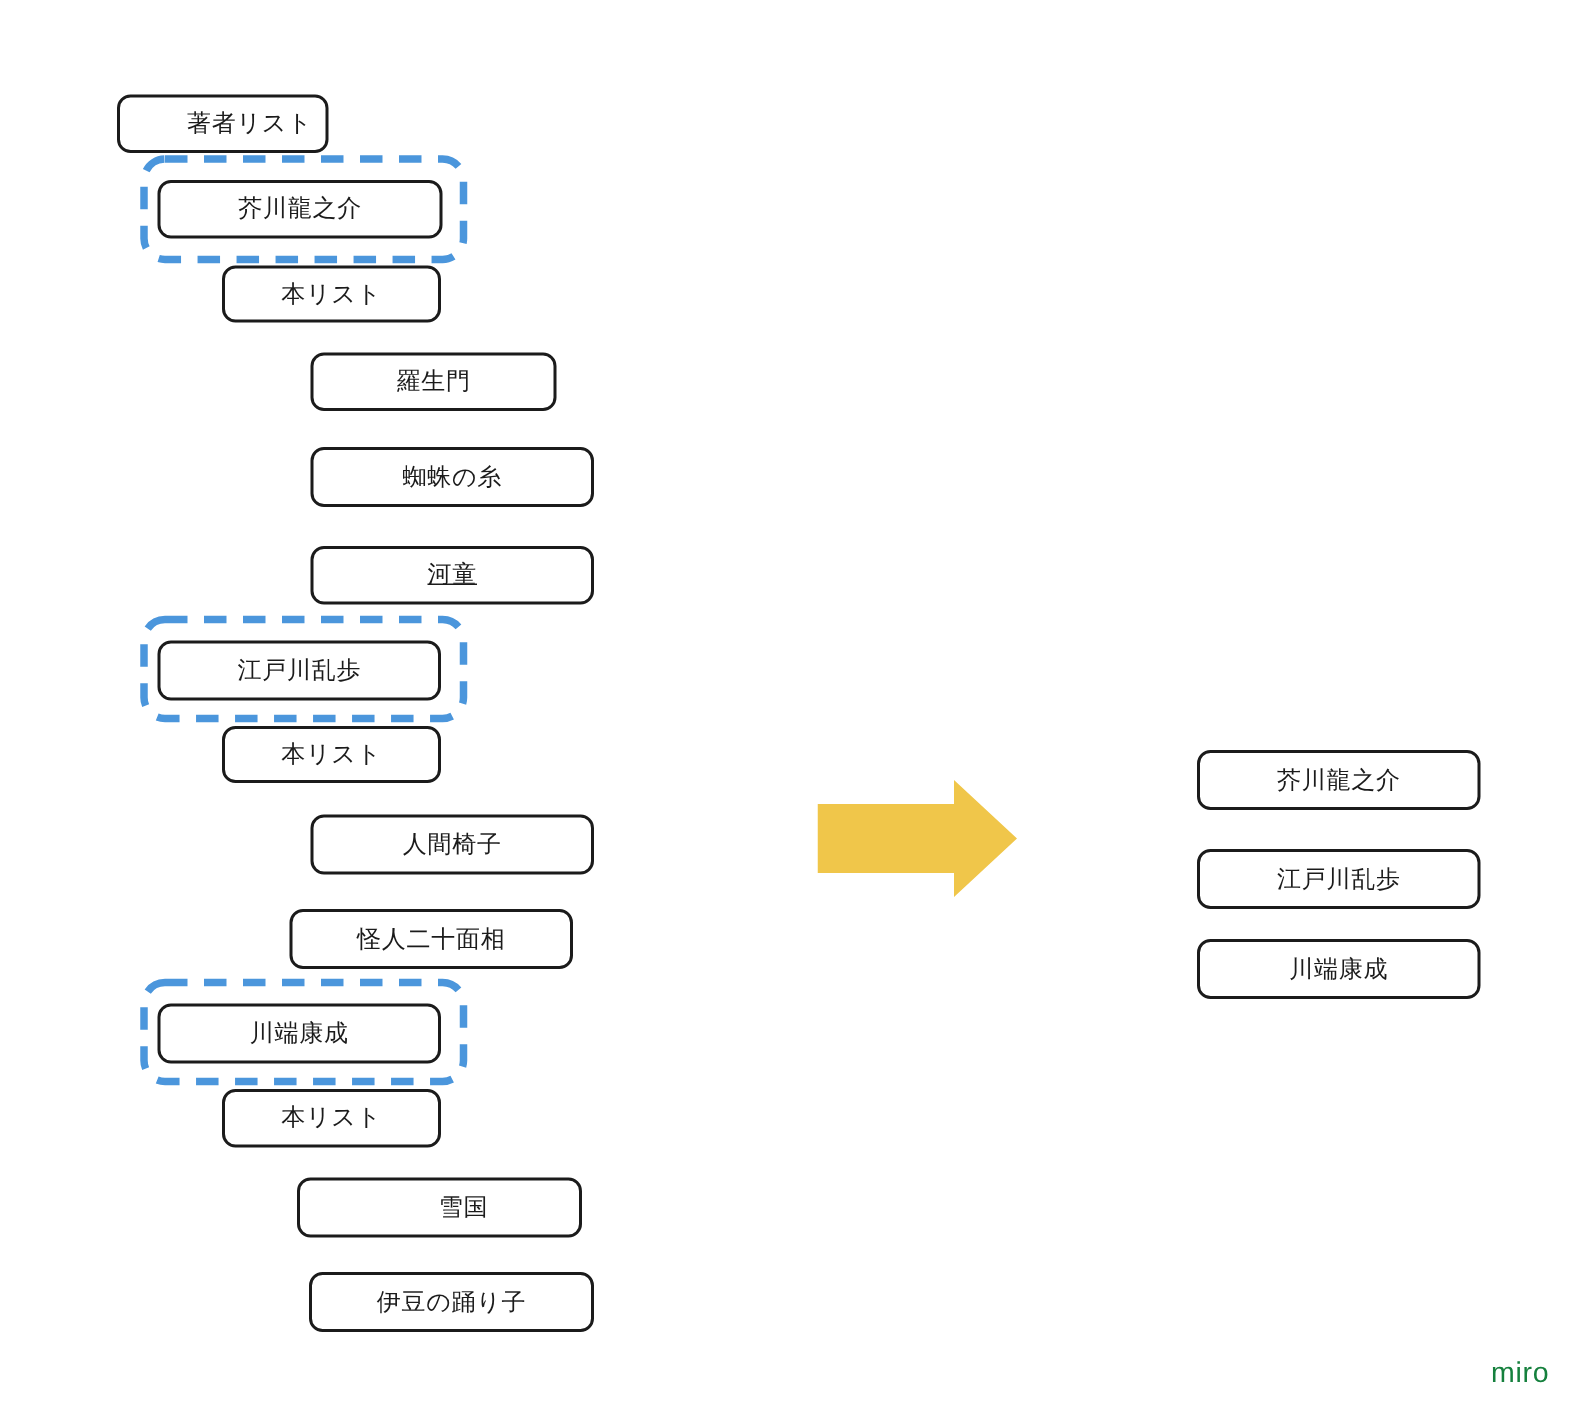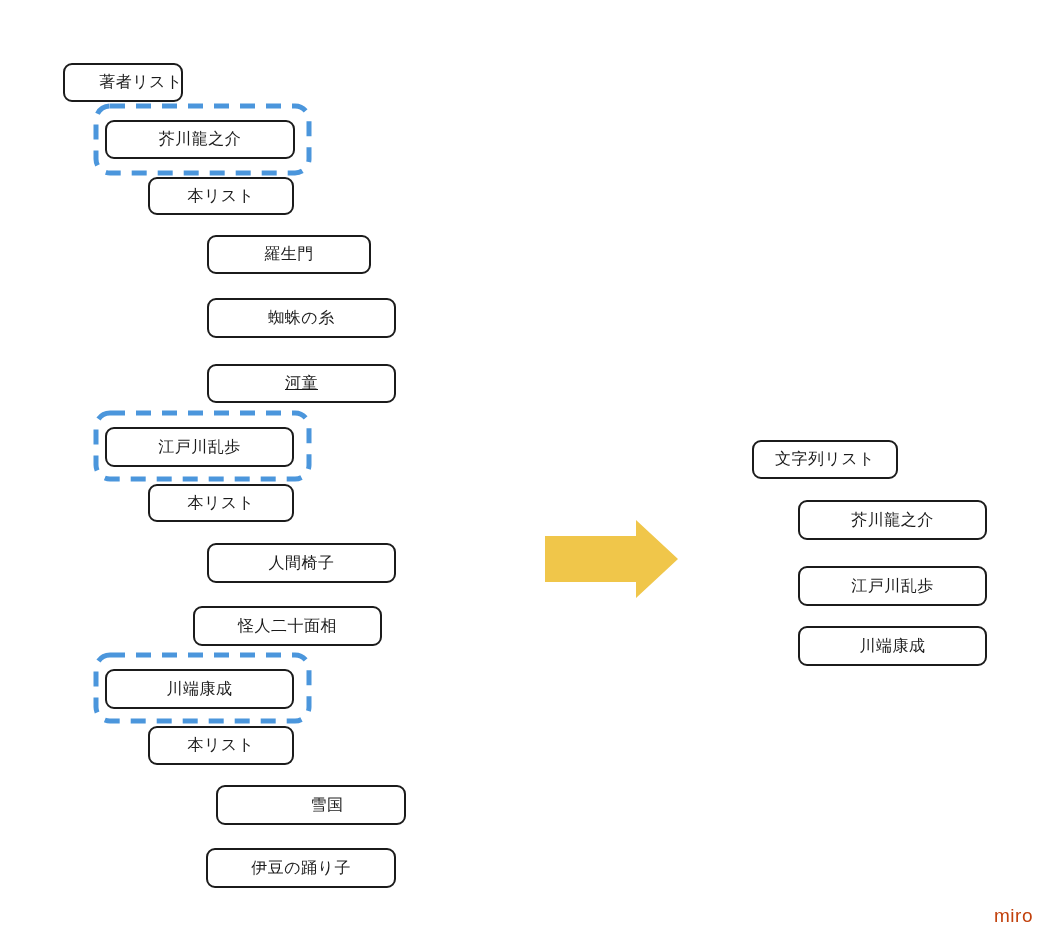--- a/index.html
+++ b/index.html
@@ -31,30 +31,30 @@
   }
   .arrow-shape {
     position: absolute;
   }
   .watermark {
     position: absolute;
     left: 994px;
     top: 905px;
     font-size: 19px;
     letter-spacing: 0.5px;
-    color: #c2410c;
+    color: #15803d;
     font-weight: 500;
   }
 </style>
 </head>
 <body>
 
 <div class="canvas">
 
-  <div class="node" style="left:63px; top:63px; width:120px; height:39px;padding-left:36px;">著者リスト</div>
+  <div class="node" style="left:78px; top:63px; width:141px; height:39px;padding-left:36px;">著者リスト</div>
 
   <svg class="highlight" style="left:93px; top:103px;" width="219" height="73">
     <rect x="3" y="3" width="213" height="67" rx="14" ry="14" fill="none" stroke-width="5" stroke-dasharray="15 11" stroke="#4b96dc"></rect>
   </svg>
   <div class="node" style="left:105px; top:120px; width:190px; height:39px;">芥川龍之介</div>
   <div class="node" style="left:148px; top:177px; width:146px; height:38px;">本リスト</div>
   <div class="node" style="left:207px; top:235px; width:164px; height:39px;font-family:Liberation Serif, serif;">羅生門</div>
   <div class="node" style="left:207px; top:298px; width:189px; height:40px;text-align:center;">蜘蛛の糸</div>
   <div class="node" style="left:207px; top:364px; width:189px; height:39px;text-decoration:underline;">河童</div>
 
@@ -64,27 +64,26 @@
   <div class="node" style="left:105px; top:427px; width:189px; height:40px;">江戸川乱歩</div>
   <div class="node" style="left:148px; top:484px; width:146px; height:38px;">本リスト</div>
   <div class="node" style="left:207px; top:543px; width:189px; height:40px;text-align:right;">人間椅子</div>
   <div class="node" style="left:193px; top:606px; width:189px; height:40px;">怪人二十面相</div>
 
   <svg class="highlight" style="left:93px; top:652px;" width="219" height="72">
     <rect x="3" y="3" width="213" height="66" rx="14" ry="14" fill="none" stroke-width="5" stroke-dasharray="15 11" stroke="#4b96dc"></rect>
   </svg>
   <div class="node" style="left:105px; top:669px; width:189px; height:40px;">川端康成</div>
   <div class="node" style="left:148px; top:726px; width:146px; height:39px;">本リスト</div>
-  <div class="node" style="left:216px; top:785px; width:190px; height:40px;padding-left:32px;">雪国</div>
+  <div class="node" style="left:198px; top:785px; width:190px; height:40px;padding-left:32px;">雪国</div>
   <div class="node" style="left:206px; top:848px; width:190px; height:40px;">伊豆の踊り子</div>
 
   <svg class="arrow-shape" style="left:545px; top:520px;" width="133" height="78">
     <polygon points="0,16 91,16 91,0 133,39 91,78 91,62 0,62" fill="#f0c64a"></polygon>
   </svg>
 
-  <div class="node" style="left:752px; top:440px; width:146px; height:39px;">文字列リスト</div>
   <div class="node" style="left:798px; top:500px; width:189px; height:40px;">芥川龍之介</div>
   <div class="node" style="left:798px; top:566px; width:189px; height:40px;">江戸川乱歩</div>
   <div class="node" style="left:798px; top:626px; width:189px; height:40px;">川端康成</div>
 
   <div class="watermark">miro</div>
 
 </div>
 
 </body></html>

